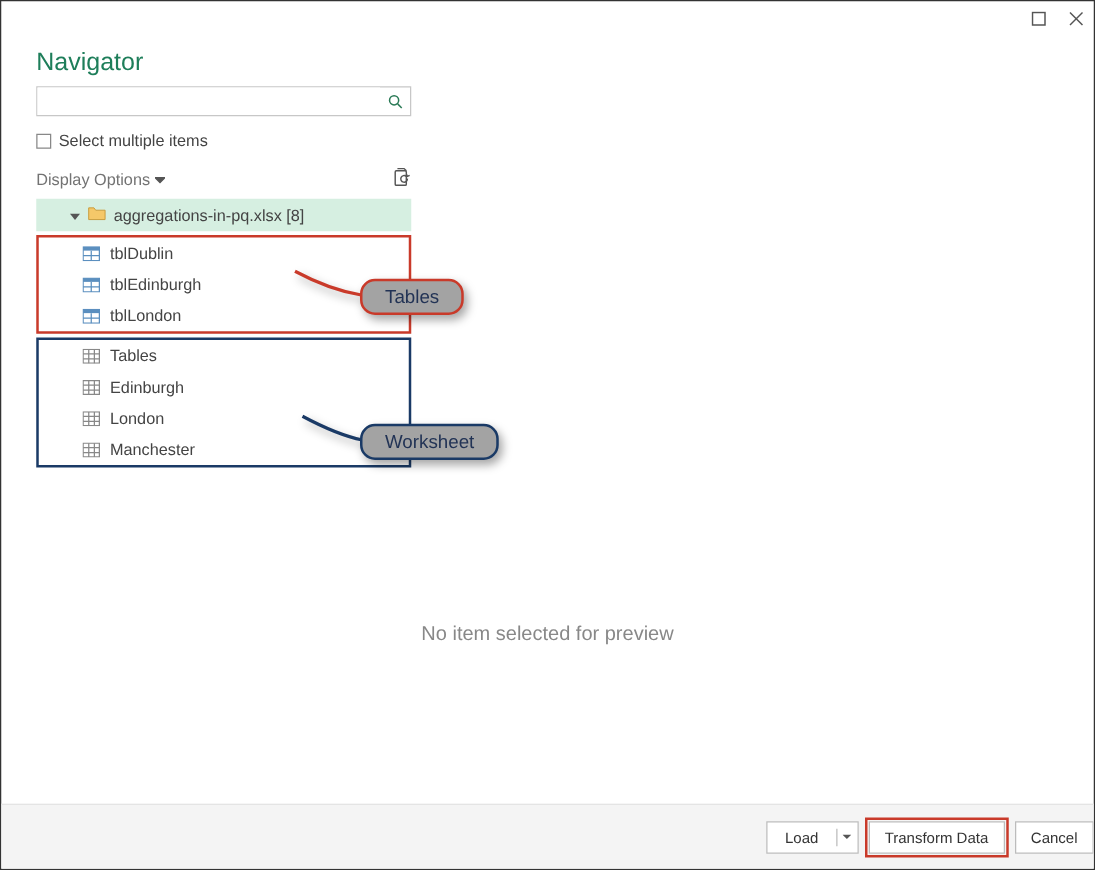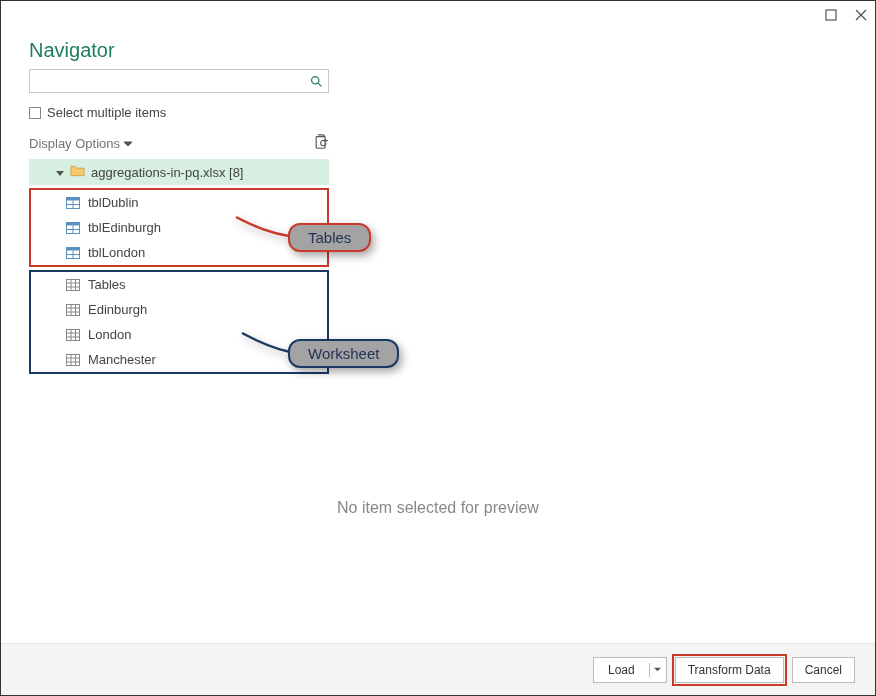--- a/index.html
+++ b/index.html
@@ -39,21 +39,21 @@
   .group-box { border: 2px solid; margin-top: 3px; }
   .group-tables { border-color: #c93a2a; }
   .group-sheets { border-color: #1a3a66; }
 
   .tree-item { display: flex; align-items: center; height: 25px; padding-left: 35px; gap: 8px; }
   .obj-icon { width: 14px; height: 12px; display: inline-block; }
   .obj-icon svg { width: 14px; height: 12px; }
 
   .preview-text { color: #888; font-size: 16px; }
 
-  .footer { position: absolute; bottom: 0; left: 0; right: 0; height: 52px; background: #f4f4f4; border-top: 1px solid #e4e4e4; display: flex; align-items: center; justify-content: flex-end; padding-right: 20px; gap: 8px; }
+  .footer { position: absolute; bottom: 0; left: 0; right: 0; height: 52px; background: #f4f4f4; border-top: 1px solid #e4e4e4; display: flex; align-items: center; justify-content: flex-end; gap: 8px; }
   .btn { height: 26px; border: 1px solid #bcbcbc; background: #fff; font-size: 12px; color: #333; display: flex; align-items: center; padding: 0 12px; }
   .btn-split { display: flex; padding: 0; }
   .btn-split .main { padding: 0 14px; border-right: 1px solid #bcbcbc; display: flex; align-items: center; }
   .btn-split .caret { width: 16px; display: flex; align-items: center; justify-content: center; }
   .btn-split .caret svg { width: 7px; height: 7px; fill: #555; }
   .btn-highlight { outline: 2px solid #c93a2a; outline-offset: 1px; }
 
   .callout { position: absolute; pointer-events: none; }
   .callout-bubble { position: absolute; background: #a3a3a3; border-radius: 12px; padding: 4px 18px; font-size: 15px; color: #223355; white-space: nowrap; }
   .bubble-tables { border: 2.5px solid #c93a2a; }

